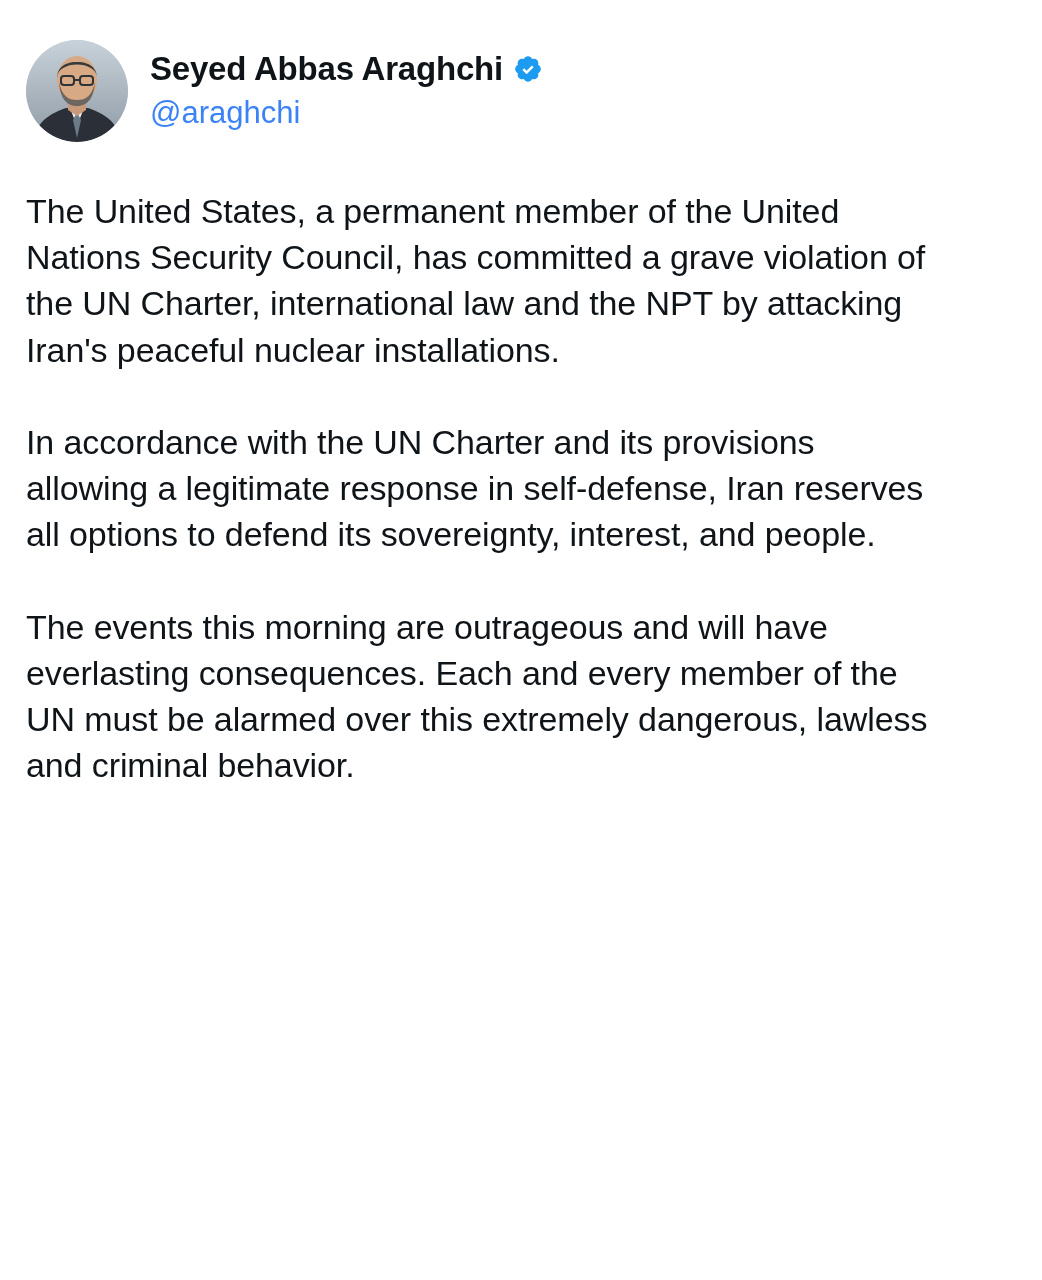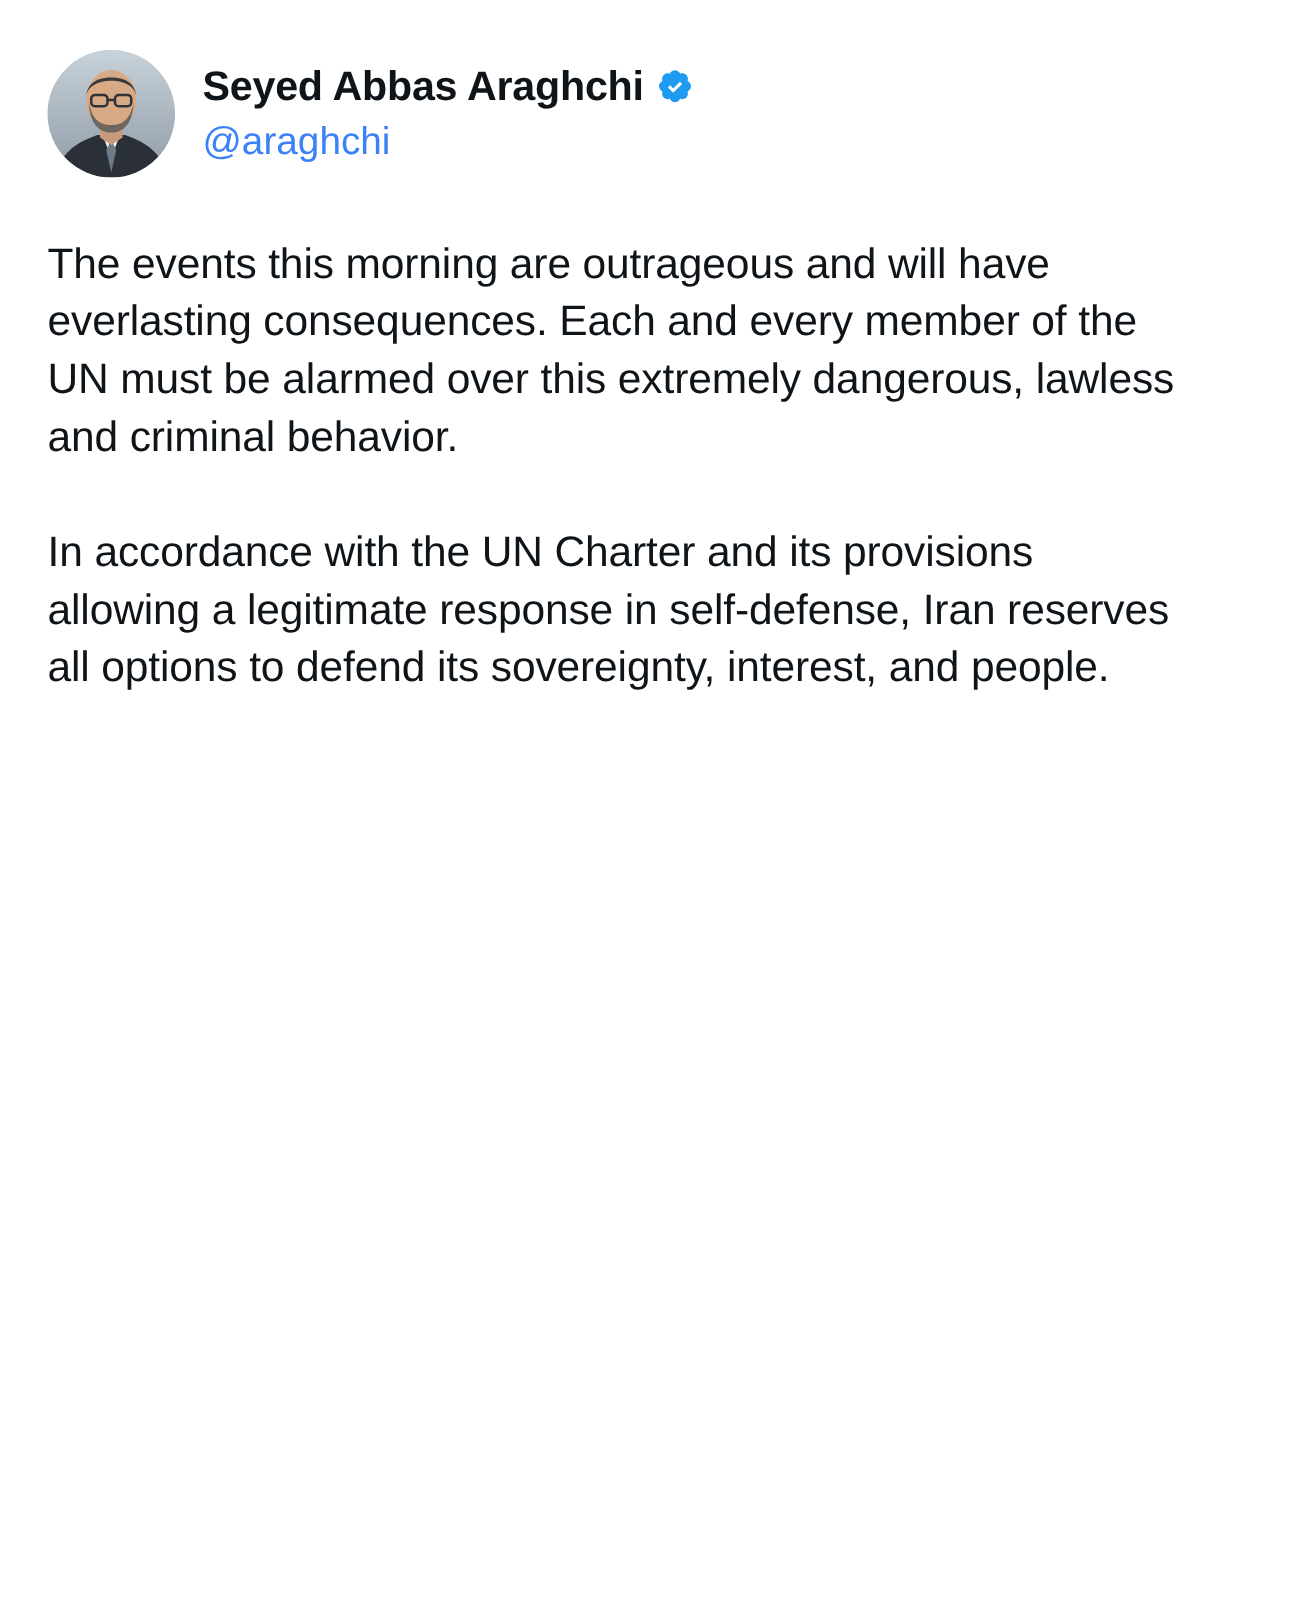--- a/index.html
+++ b/index.html
@@ -12,21 +12,20 @@
     min-height: 1280px;
     font-family: "Liberation Sans", sans-serif;
     color: #0f1419;
     -webkit-font-smoothing: antialiased;
   }
   .tweet {
     width: 982px;
     box-sizing: border-box;
     padding: 40px 48px 30px 26px;
     background: #ffffff;
-    margin-left: 12px;
   }
   .tweet-header {
     display: flex;
     align-items: center;
     gap: 22px;
     margin-bottom: 46px;
   }
   .avatar {
     width: 102px;
     height: 102px;
@@ -141,17 +140,18 @@
             <path fill="#ffffff" d="M10.86 16.22l-3.4-3.39 1.42-1.42 1.98 1.97 4.26-4.25 1.42 1.42-5.68 5.67z"></path>
           </svg>
         </span>
       </div>
       <div class="handle">@araghchi</div>
     </div>
 
   </div>
 
   <div class="tweet-body">
+    <p>The United States, a permanent member of the United Nations Security Council, has committed a grave violation of the UN Charter, international law and the NPT by attacking Iran's peaceful nuclear installations.</p>
+    <p>In accordance with the UN Charter and its provisions allowing a legitimate response in self-defense, Iran reserves all options to defend its sovereignty, interest, and people.</p>
     <p>The events this morning are outrageous and will have everlasting consequences. Each and every member of the UN must be alarmed over this extremely dangerous, lawless and criminal behavior.</p>
-    <p>In accordance with the UN Charter and its provisions allowing a legitimate response in self-defense, Iran reserves all options to defend its sovereignty, interest, and people.</p>
   </div>
 
 </div>
 
 </body></html>

